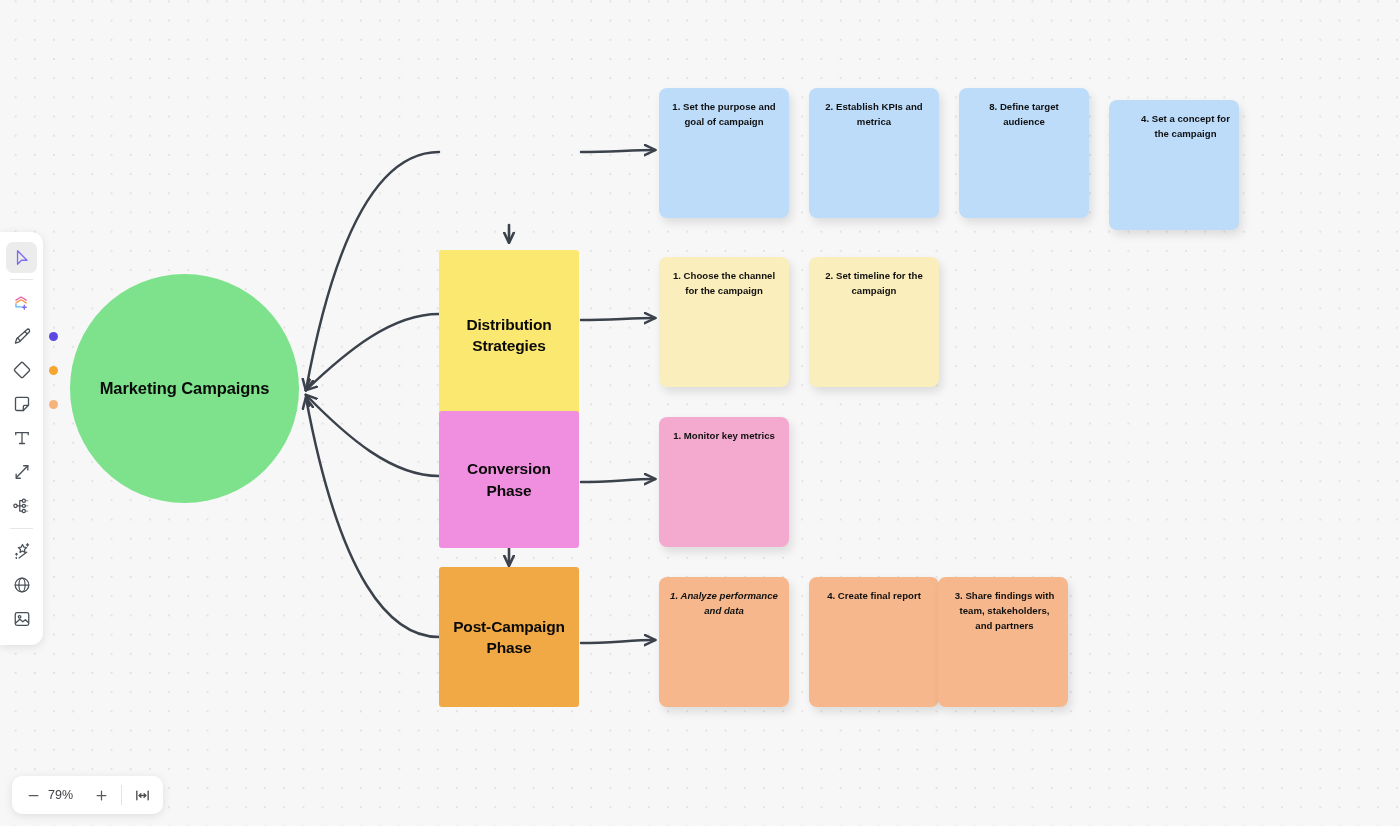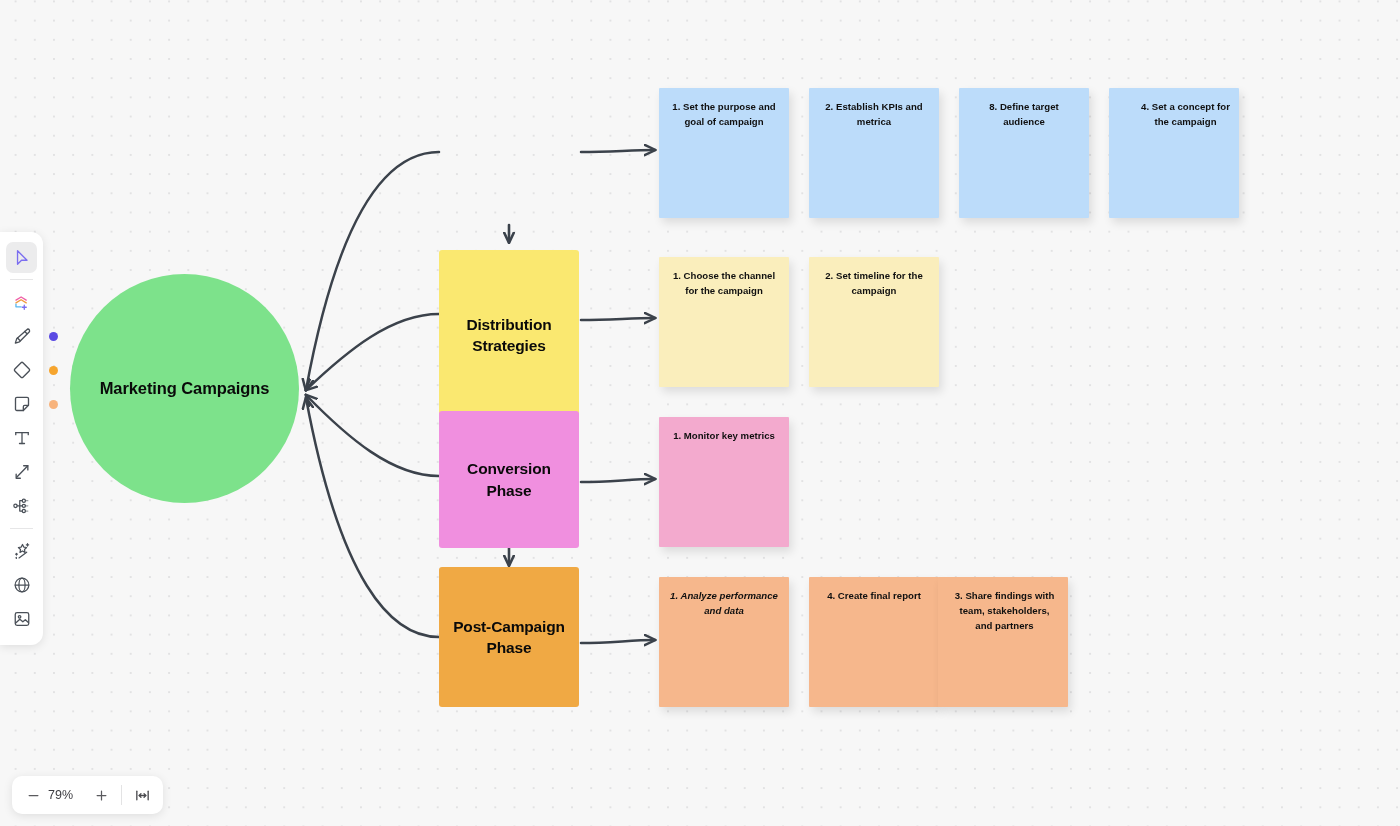--- a/index.html
+++ b/index.html
@@ -70,21 +70,21 @@
     color: #0a0a0a;
     line-height: 1.38;
     letter-spacing: -0.15px;
   }
 
   
   .sticky {
     position: absolute;
     width: 130px;
     height: 130px;
-    border-radius: 1px;
+    border-radius: 8px;
     padding: 12px 9px 0 9px;
     text-align: center;
     box-shadow: 3px 5px 10px rgba(0,0,0,0.11);
   }
   .sticky .note-text {
     font-size: 9.6px;
     font-weight: 700;
     color: #101010;
     line-height: 1.55;
     letter-spacing: 0.02px;
@@ -230,21 +230,21 @@
 
   <div class="sticky sn-planning" style="left: 659px; top: 88px; background: rgb(188, 220, 250);">
     <span class="note-text">1. Set the purpose and goal of campaign</span>
   </div>
   <div class="sticky sn-planning" style="left: 809px; top: 88px; background: rgb(188, 220, 250);">
     <span class="note-text">2.  Establish KPIs and metrica</span>
   </div>
   <div class="sticky sn-planning" style="left: 959px; top: 88px; background: rgb(188, 220, 250);">
     <span class="note-text">8. Define target audience</span>
   </div>
-  <div class="sticky sn-planning" style="left: 1109px; top: 88px; background: rgb(188, 220, 250); padding-left: 32px;">
+  <div class="sticky sn-planning" style="left: 1109px; top: 100px; background: rgb(188, 220, 250); padding-left: 32px;">
     <span class="note-text">4. Set a concept for the campaign</span>
   </div>
 
   <div class="sticky sn-distribution" style="left: 659px; top: 257px; background: rgb(250, 238, 188);">
     <span class="note-text">1. Choose the channel for the campaign</span>
   </div>
   <div class="sticky sn-distribution" style="left: 809px; top: 257px; background: rgb(250, 238, 188);">
     <span class="note-text">2. Set timeline for the campaign</span>
   </div>
 

